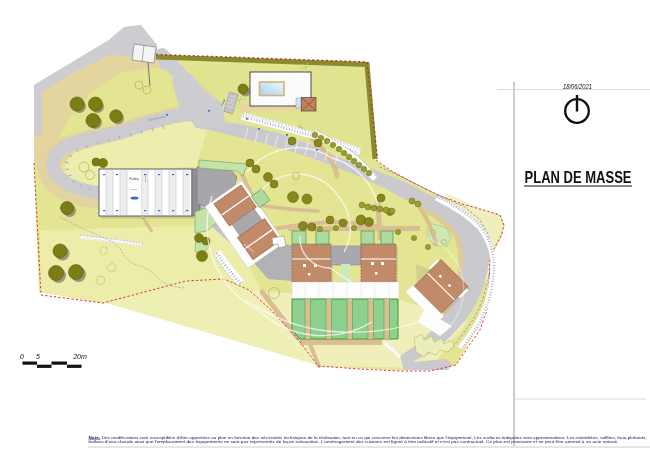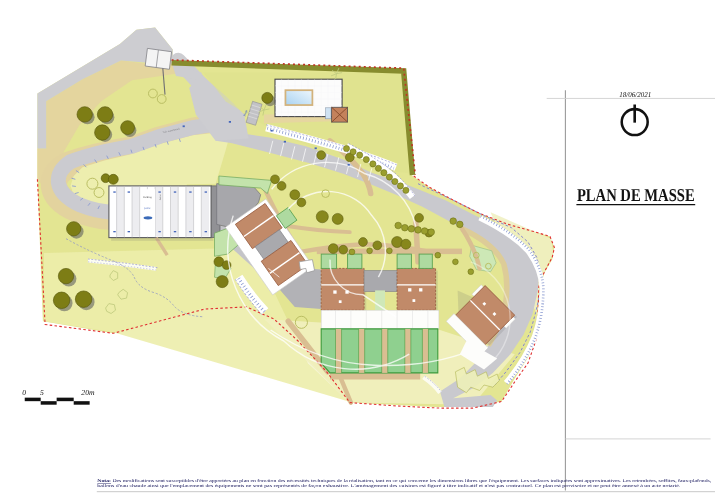--- a/index.html
+++ b/index.html
@@ -1,17 +1,17 @@
 <!DOCTYPE html>
 <html><head>
 <meta charset="utf-8">
 <style>
   html,body{margin:0;padding:0;background:#ffffff;}
   .page{position:relative;width:650px;height:450px;overflow:hidden;background:#fff;
-        font-family:Liberation Serif, serif;}
+        font-family:Liberation Sans, sans-serif;}
   svg{display:block;}
 </style>
 </head>
 <body>
 <div class="page">
 <svg width="650" height="450" viewBox="0 0 650 450" xmlns="http://www.w3.org/2000/svg">
 
 <rect x="0" y="0" width="650" height="450" fill="#ffffff"></rect>
 
 <path d="M34,163 L34,85 L109,40 L124,27 L141,25 L157,45 L157,57 L367,64 L375,160 L390,170 L412,182

